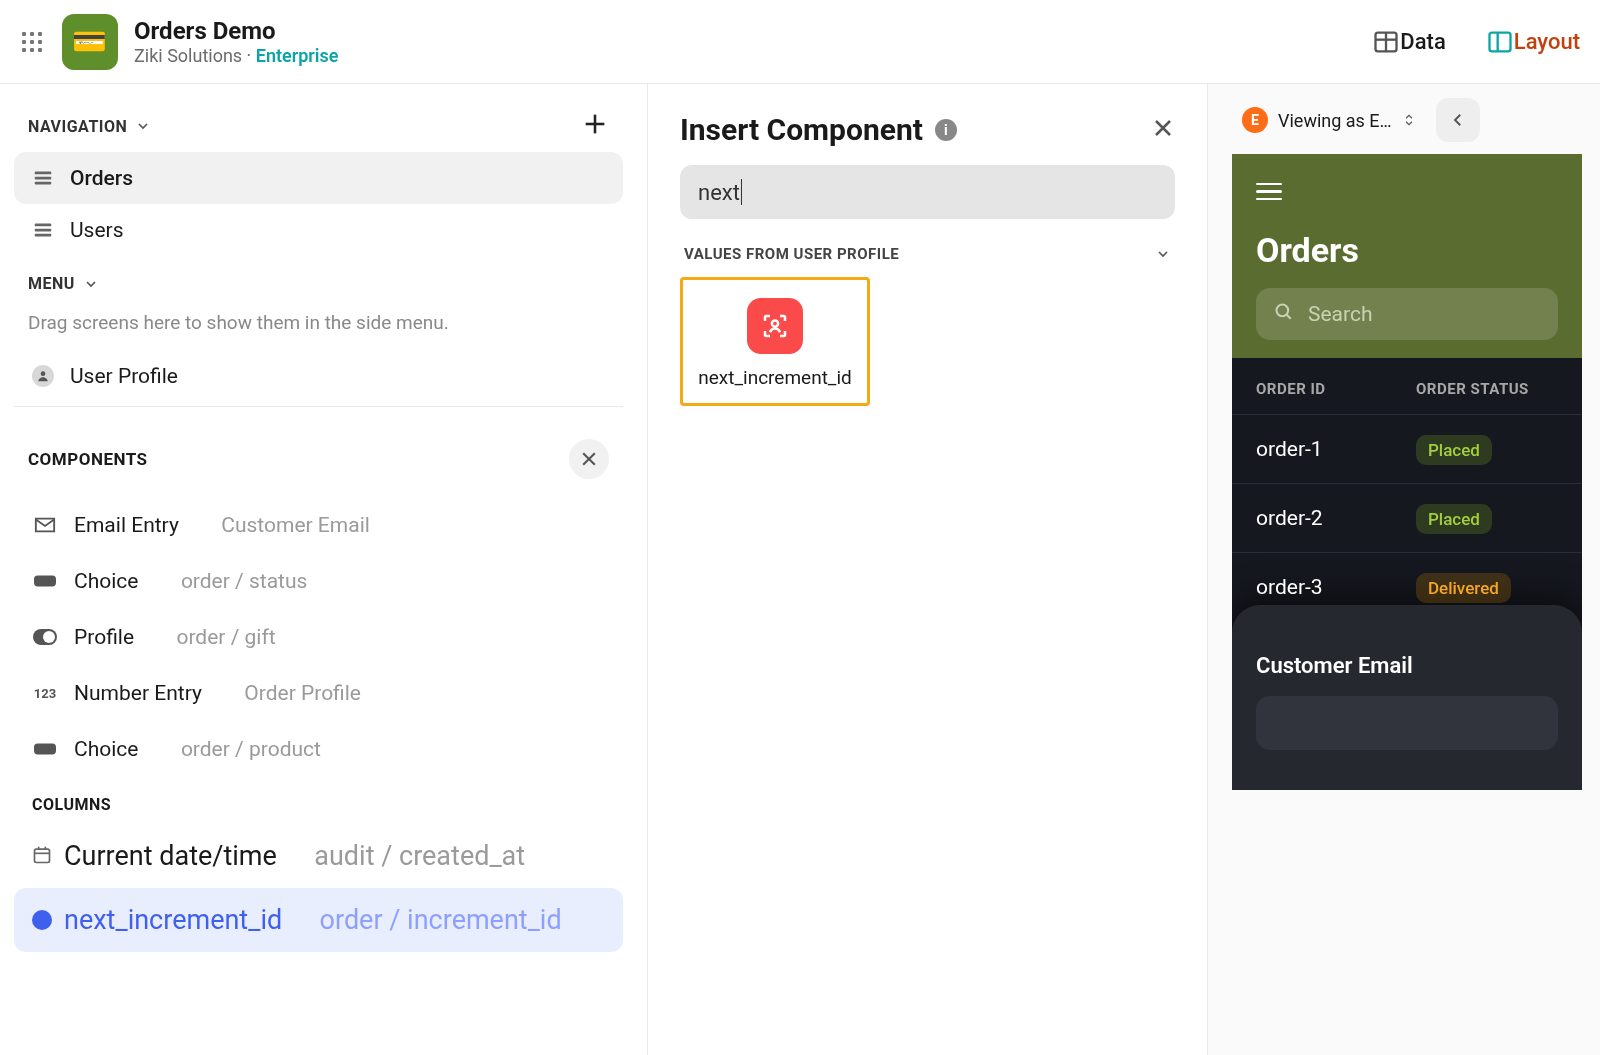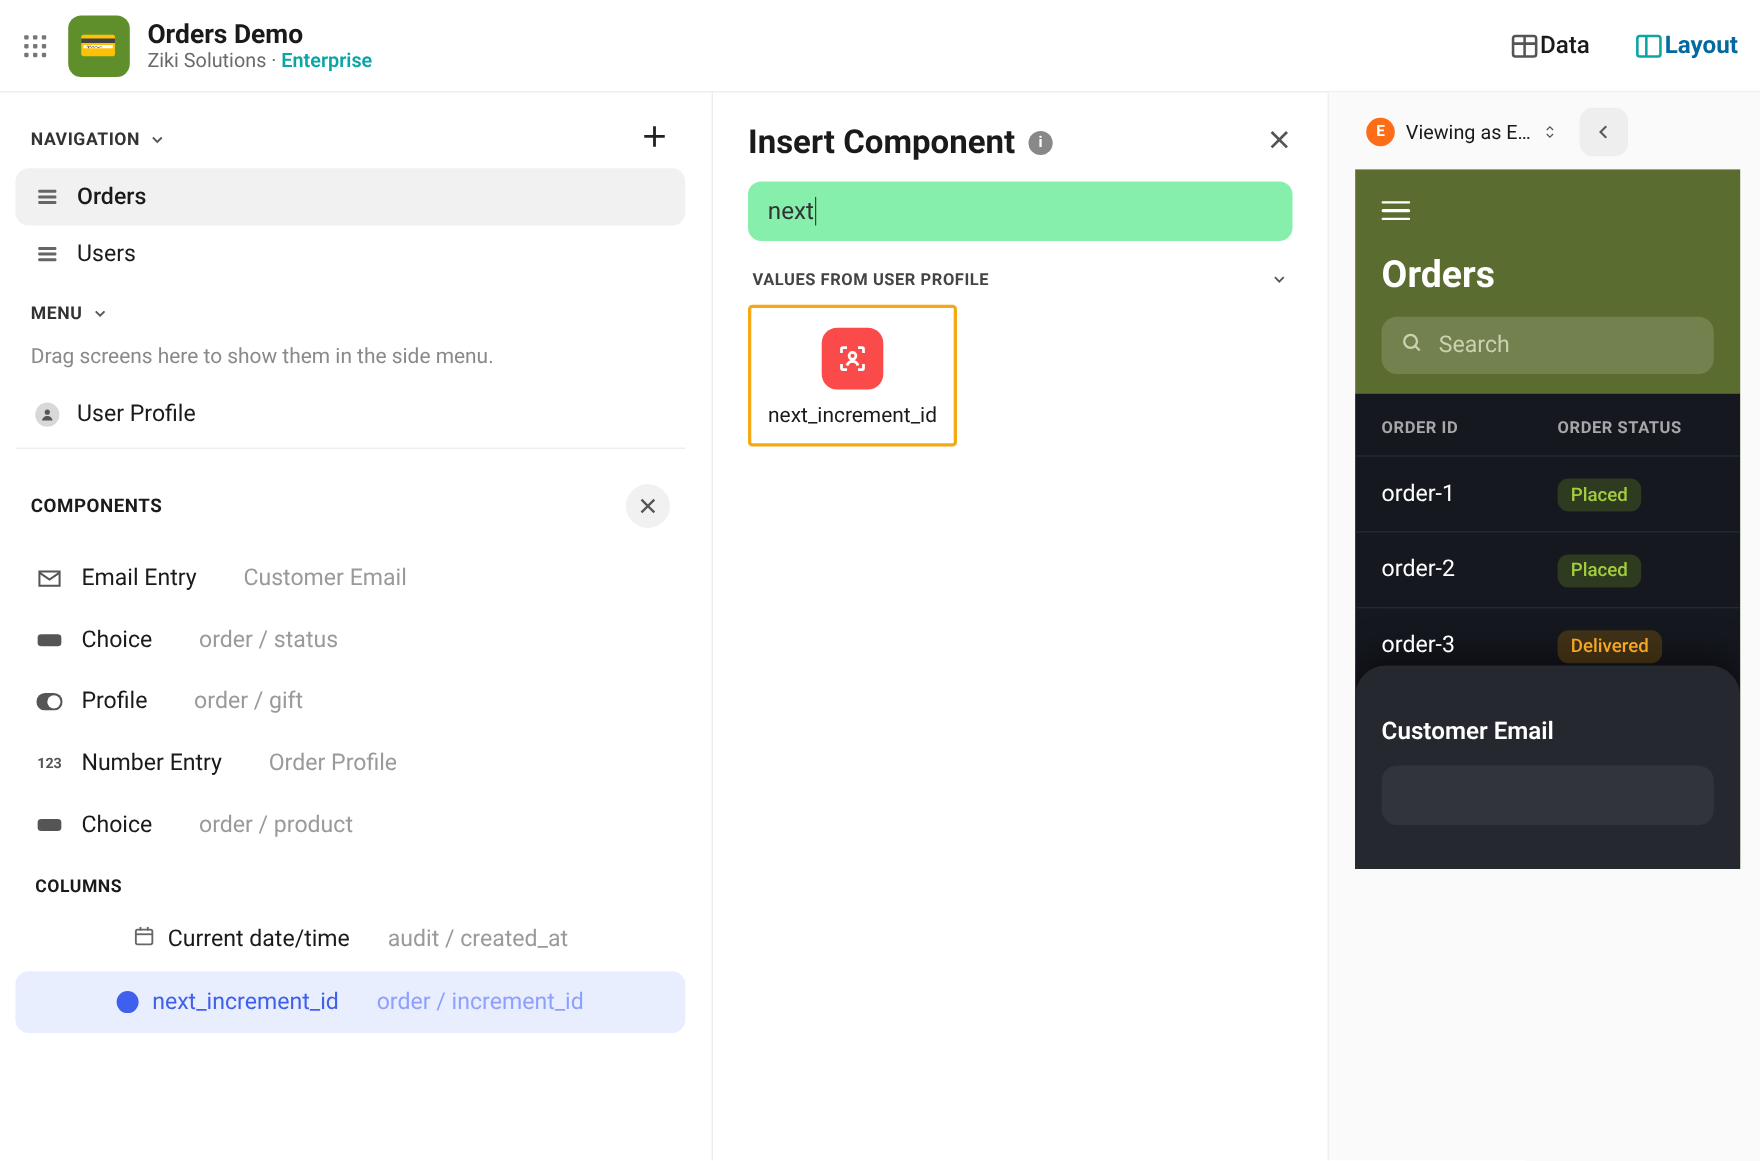--- a/index.html
+++ b/index.html
@@ -34,21 +34,21 @@
     display: flex; align-items: center; justify-content: center;
     font-size: 28px;
   }
   .app-label { display: flex; flex-direction: column; }
   .app-title { font-size: 24px; font-weight: 700; line-height: 1.2; }
   .app-sub { font-size: 18px; color: #6b6b6b; }
   .app-sub .plan { color: #0ca5a5; font-weight: 600; }
   .spacer { flex: 1; }
   .topbar-right { display: flex; gap: 40px; align-items: center; }
   .topbar-item { display:flex; align-items:center; font-size:22px; font-weight:500; cursor:pointer; }
-  .topbar-item.active { color: #0369a1; font-weight: bold; }
+  .topbar-item.active { color: #c2410c; }
   .topbar-item svg { width:28px; height:28px; }
   
   .main { display:flex; height: calc(100% - 84px); }
   
   .sidebar {
     width: 648px;
     border-right: 1px solid #e9e9e9;
     padding: 20px 24px 0 14px;
     overflow-y: auto;
   }
@@ -86,38 +86,38 @@
   .comp-item {
     display:flex; align-items:center; gap:16px;
     padding: 16px 18px; font-size:21px; cursor:pointer;
     border-radius:12px;
   }
   .comp-item .ico { width:26px; display:flex; justify-content:center; color:#555; }
   .comp-item .sub { color:#9a9a9a; }
   .columns-head { font-size:16px; font-weight:700; letter-spacing:.5px; padding: 18px 18px 10px; }
   .column-item {
     display:flex; align-items:center; gap:12px;
-    padding: 16px 18px; font-size:21px; cursor:pointer; border-radius:12px;justify-content:center;
+    padding: 16px 18px; font-size:27px; cursor:pointer; border-radius:12px;
   }
   .column-item .sub { color:#9a9a9a; }
   .column-item.active { background:#e9eeff; color:#3f5fed; }
   .column-item.active .sub { color:#8ea0ff; }
   .dot { width:20px; height:20px; border-radius:50%; background:#3f5fed; }
   
   .insert-panel {
     width: 560px;
     border-right: 1px solid #e9e9e9;
     padding: 28px 32px 0 32px;
   }
   .insert-head { display:flex; align-items:center; justify-content:space-between; margin-bottom:18px; }
   .insert-title { font-size:30px; font-weight:700; display:flex; align-items:center; gap:12px; }
   .info-badge { width:22px;height:22px;border-radius:50%;background:#888;color:#fff;font-size:14px;display:flex;align-items:center;justify-content:center;font-weight:700; }
   .close-x { cursor:pointer; }
   .search-box {
-    background:#86efac; border-radius:12px; padding:14px 18px;
+    background:#e5e5e5; border-radius:12px; padding:14px 18px;
     font-size:22px; color:#333; display:flex; align-items:center;
     margin-bottom:20px;
   }
   .search-box .caret { display:inline-block; width:1px; height:26px; background:#333; margin-left:1px; animation:blink 1s steps(1) infinite; }
   @keyframes blink { 50% { opacity:0; } }
   .group-head {
     display:flex; align-items:center; justify-content:space-between;
     font-size:15px; font-weight:700; letter-spacing:.5px; color:#444;
     padding: 6px 4px 14px;
   }

